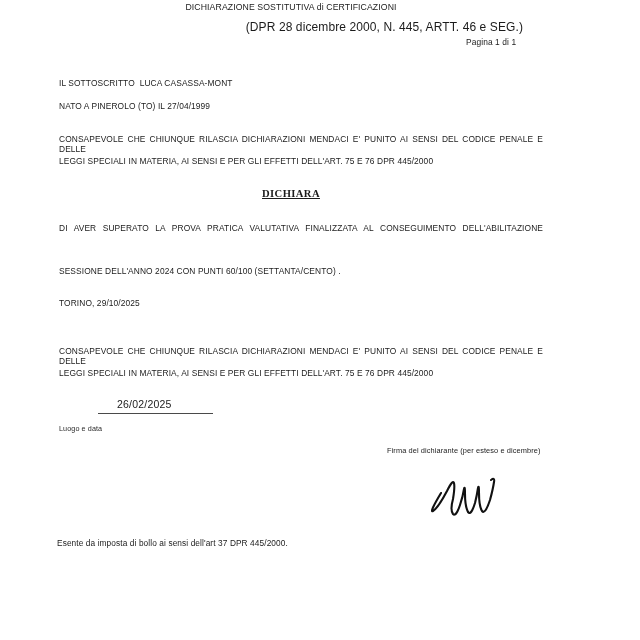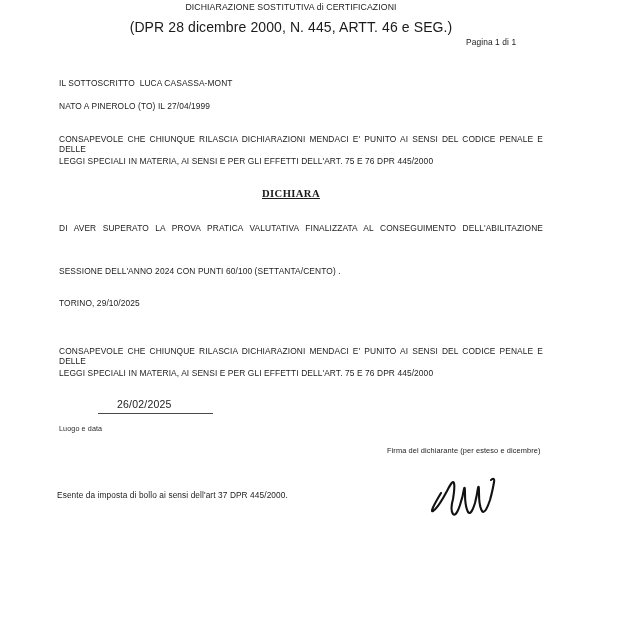--- a/index.html
+++ b/index.html
@@ -35,21 +35,22 @@
   .centered {
     left: 59px;
     width: 464px;
     text-align: center;
     white-space: normal;
   }
   .doc-title {
     font-size: 8.7px;
   }
   .doc-subtitle {
-    font-size: 14px;
+    font-size: 12px;
+    text-align: right;
   }
   .page-indicator {
     left: 450px;
     top: 37px;
     padding-left: 16px;
   }
   .dichiara {
     font-family: "Liberation Serif", serif;
     font-weight: bold;
     font-size: 10.6px;
@@ -70,20 +71,21 @@
     top: 413px;
     width: 115px;
     height: 0;
     border-top: 1px solid #4a4a4a;
   }
   .firma-label {
     font-size: 7.4px;
   }
   .esente {
     font-size: 8.3px;
+    margin-top: 48px;
   }
   .signature {
     position: absolute;
     left: 426px;
     top: 474px;
   }
 </style>
 </head>
 <body>
 

